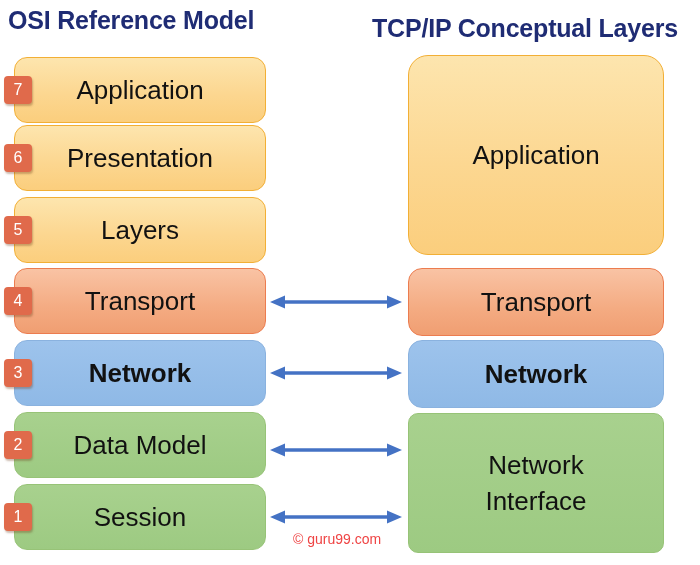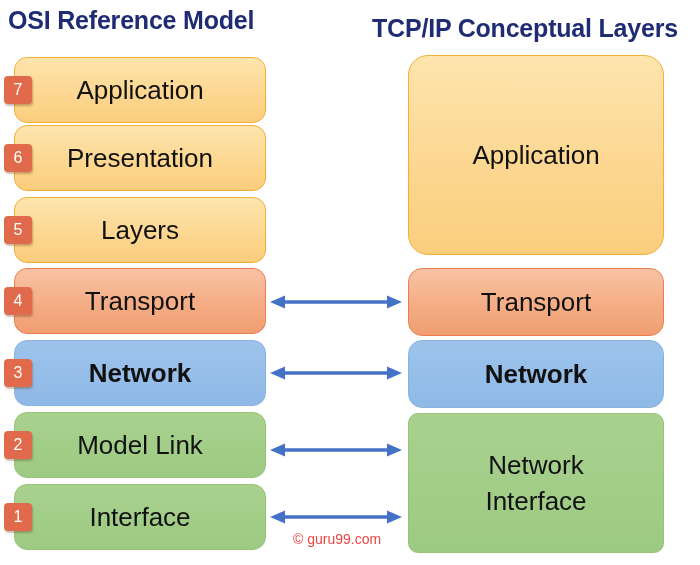--- a/index.html
+++ b/index.html
@@ -115,28 +115,28 @@
   <div class="osi-row" style="top:340px">
     <span class="badge">3</span>
     <div class="layer-box fill-blue">
       <span>Network</span>
     </div>
   </div>
 
   <div class="osi-row" style="top:412px">
     <span class="badge">2</span>
     <div class="layer-box fill-green">
-      <span>Model Link</span>
+      <span>Data Model</span>
     </div>
   </div>
 
   <div class="osi-row" style="top:484px">
     <span class="badge">1</span>
     <div class="layer-box fill-green">
-      <span>Interface</span>
+      <span>Session</span>
     </div>
   </div>
 
   <div class="tcp-box fill-yellow" style="top:55px;height:198px;border-radius:20px;">
     <span>Application</span>
   </div>
 
   <div class="tcp-box fill-orange" style="top:268px;height:66px;">
     <span>Transport</span>
   </div>

